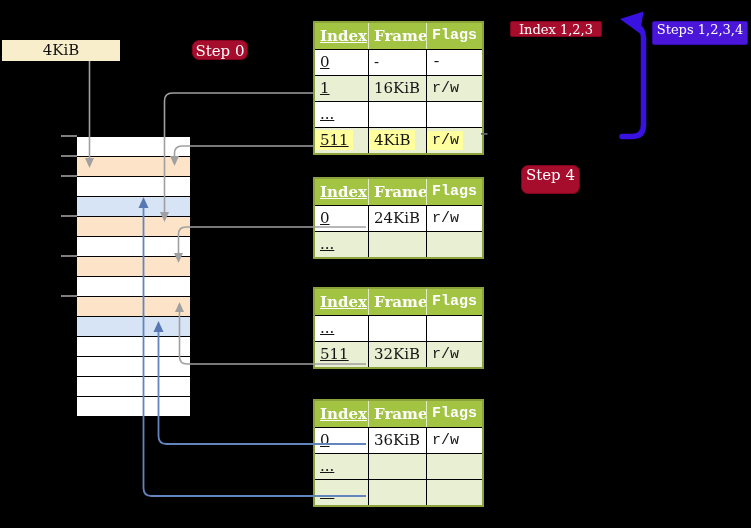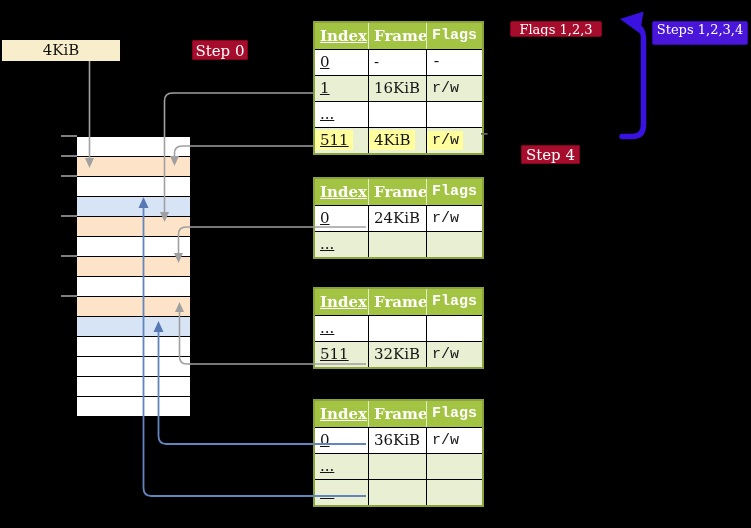--- a/index.html
+++ b/index.html
@@ -19,28 +19,28 @@
 
   
   .lab {
     position:absolute; box-sizing:border-box; text-align:center;
     white-space:nowrap; overflow:hidden;
   }
   #lab-4kib {
     left:2px; top:40px; width:118px; height:21px; line-height:21px;
     background:#f9eecb; color:#111; font-size:15px;
   }
-  .steplab { color:#fff; border-radius:1px; }
+  .steplab { color:#fff; border-radius:7px; }
   #lab-step0 { left:192px; top:40px; width:56px; height:20px; line-height:20px;
                background:#a60c2c; border:1px solid #83031f; font-size:15px; }
   #lab-steps123 { left:510px; top:21px; width:92px; height:16px; line-height:16px;
                background:#a60c2c; border:1px solid #83031f; font-size:13px; border-radius:2px; }
   #lab-steps1234 { left:652px; top:21px; width:96px; height:24px; line-height:16px;
                background:#4a17da; border:1px solid #3609b5; font-size:13px; border-radius:2px; }
-  #lab-step4 { left:521px; top:145px; width:59px; height:19px; line-height:19px;
+  #lab-step4 { left:521px; top:165px; width:59px; height:29px; line-height:19px;
                background:#a60c2c; border:1px solid #83031f; font-size:15px; }
 
   
   .ptable {
     position:absolute; left:313px; width:167px;
     border:2px solid #8ca23c; box-sizing:content-box; background:#000;
   }
   .hrow { display:flex; background:#a3c443; }
   .hcell {
     height:26px; line-height:26px; box-sizing:border-box;
@@ -89,21 +89,21 @@
 
   <div class="tick" style="top:135px"></div>
   <div class="tick" style="top:155px"></div>
   <div class="tick" style="top:175px"></div>
   <div class="tick" style="top:215px"></div>
   <div class="tick" style="top:255px"></div>
   <div class="tick" style="top:295px"></div>
 
   <div id="lab-4kib" class="lab">4KiB</div>
   <div id="lab-step0" class="lab steplab">Step 0</div>
-  <div id="lab-steps123" class="lab steplab">Flags 1,2,3</div>
+  <div id="lab-steps123" class="lab steplab">Index 1,2,3</div>
   <div id="lab-steps1234" class="lab steplab">Steps 1,2,3,4</div>
   <div id="lab-step4" class="lab steplab">Step 4</div>
 
   <div id="t1" class="ptable">
     <div class="hrow">
       <div class="hcell c0">Index</div>
       <div class="hcell c1">Frame</div>
       <div class="hcell c2">Flags</div>
     </div>
     <div class="drow">

